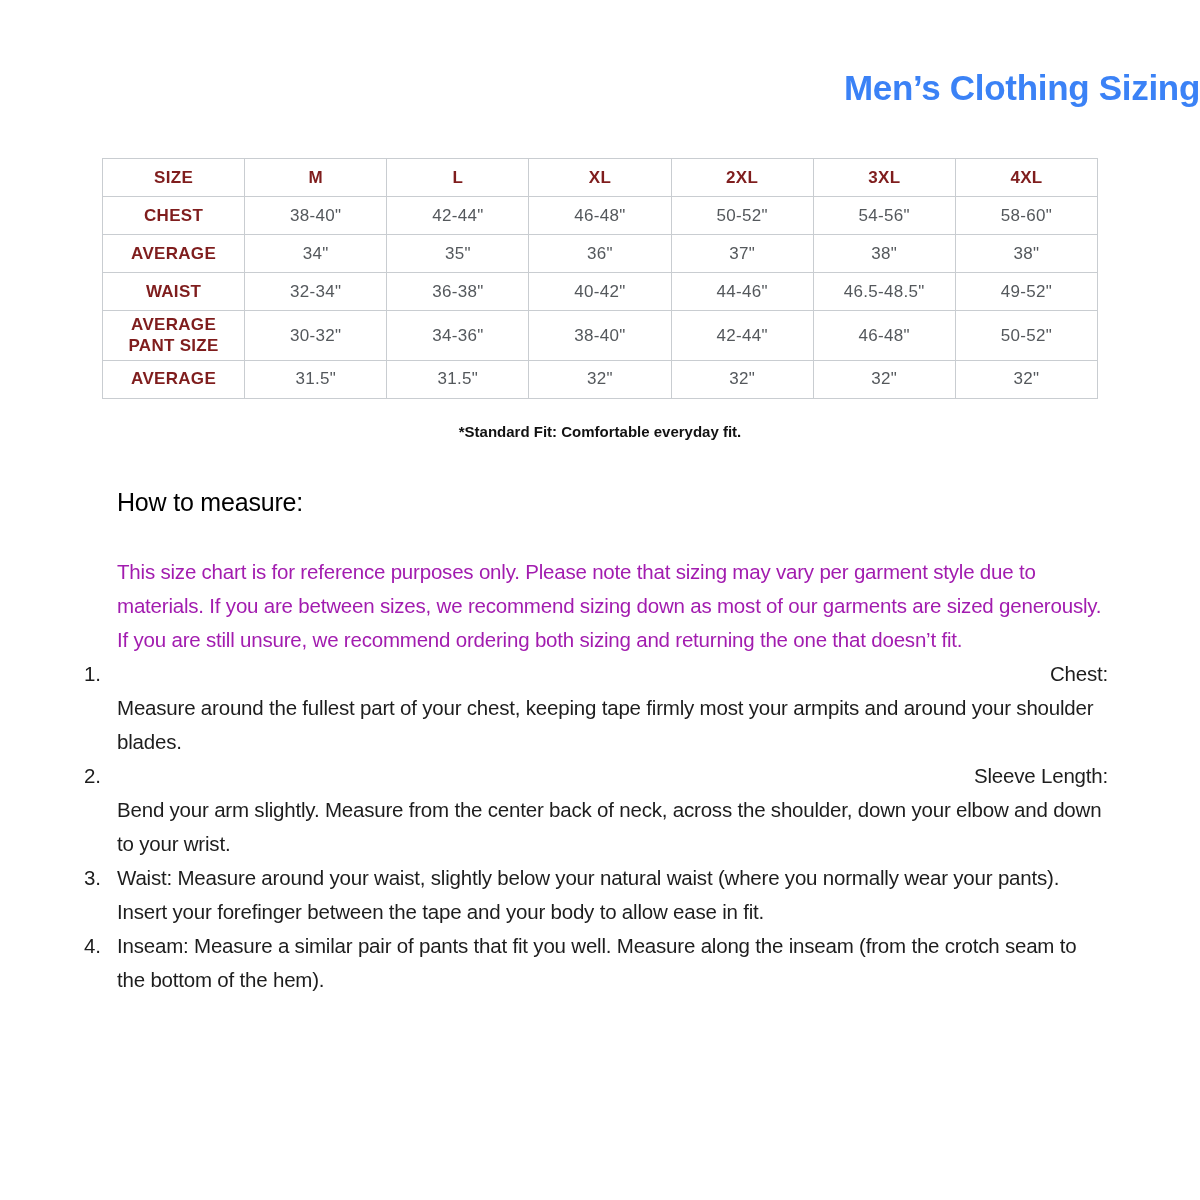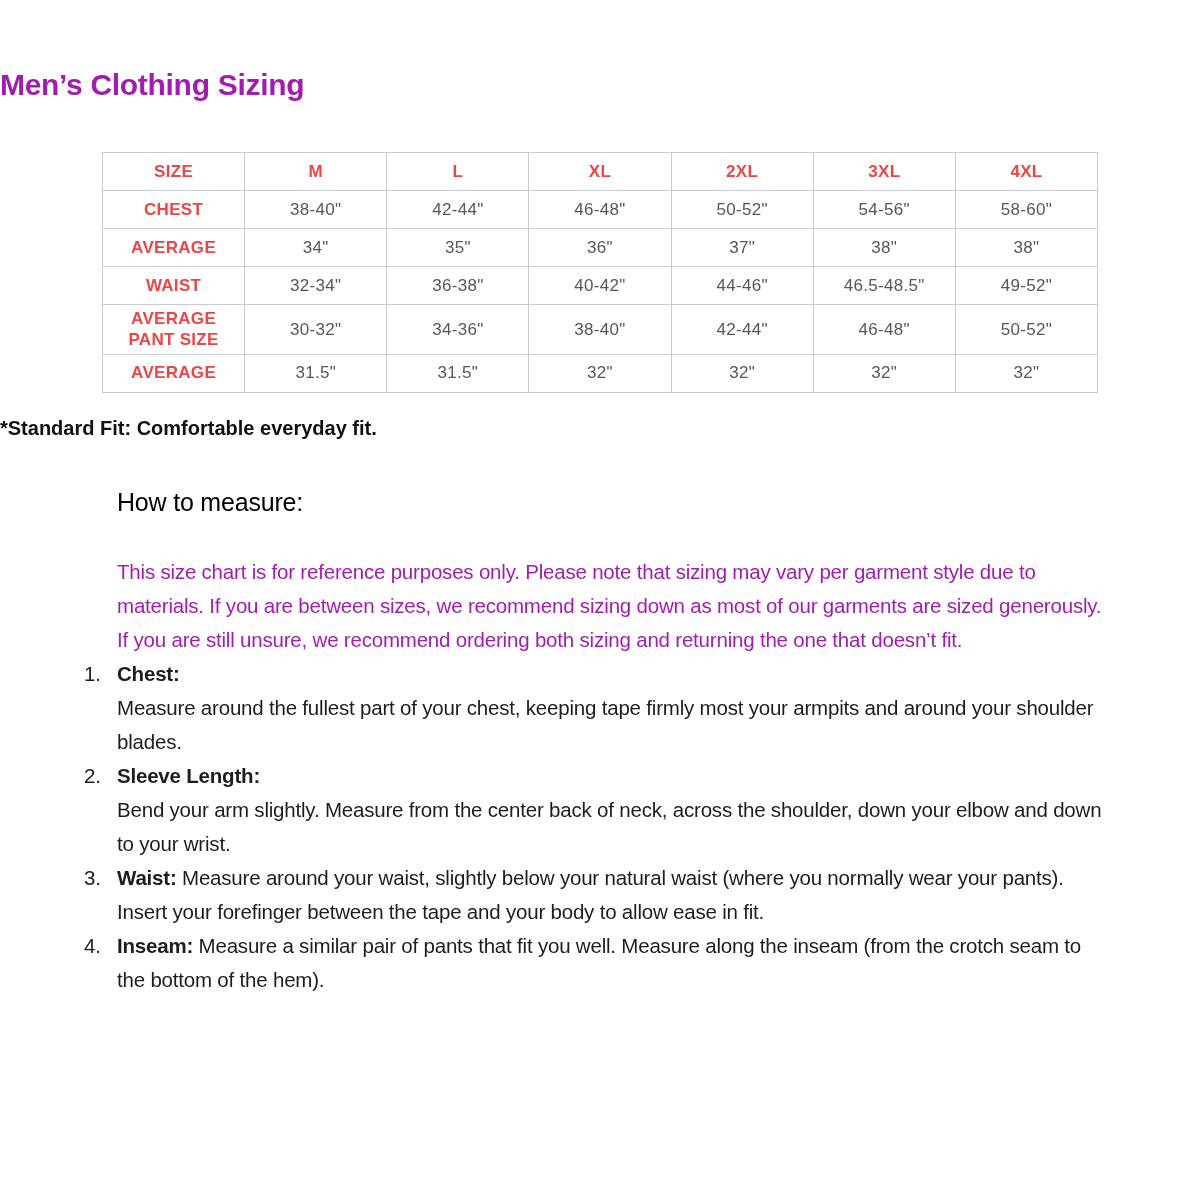--- a/index.html
+++ b/index.html
@@ -12,55 +12,56 @@
     color: #1d1d1d;
     overflow: hidden;
   }
   .page {
     width: 1200px;
     height: 1200px;
     position: relative;
   }
   .doc-title {
     margin: 68px 0 0 0;
-    text-align: left;
-    font-size: 30px;
+    text-align: right;
+    font-size: 35px;
     font-weight: 700;
     letter-spacing: -0.3px;
-    color: #a21caf;
+    color: #3b82f6;
   }
   table.size-table {
     border-collapse: collapse;
     table-layout: fixed;
     width: 996px;
     margin: 50px auto 0 auto;
   }
   table.size-table th,
   table.size-table td {
     border: 1px solid #c9cdd1;
     text-align: center;
     vertical-align: middle;
     height: 38px;
     padding: 3px 8px;
     font-size: 17px;
     line-height: 1.25;
     letter-spacing: 0.3px;
   }
   table.size-table th.col-head,
   table.size-table th.row-label {
-    color: #ef4444;
+    color: #7f1d1d;
     font-weight: 700;
   }
   table.size-table td {
     color: #54585c;
     font-weight: 400;
   }
   .footnote {
     margin-top: 24px;
-    font-size: 20px;
+    text-align: center;
+    font-size: 15px;
     font-weight: 700;
     color: #111111;
   }
   .htm-heading {
     margin: 48px 0 0 117px;
     font-size: 25px;
     font-weight: 400;
     color: #000000;
     letter-spacing: -0.2px;
   }
@@ -76,21 +77,21 @@
     font-size: 20.5px;
     line-height: 34px;
     letter-spacing: -0.2px;
   }
   .step { display: flex; align-items: flex-start; }
   .step-num {
     flex: 0 0 33px;
     text-align: left;
   }
   .step-content { flex: 1 1 auto; }
-  .step-label { font-weight: 700; }
+  .step-label { font-weight: 400; text-align: right; }
   .step-label.block { display: block; }
 </style>
 </head>
 <body>
 
 <div class="page">
 
   <h1 class="doc-title">Men’s Clothing Sizing</h1>
 
   <table class="size-table">

